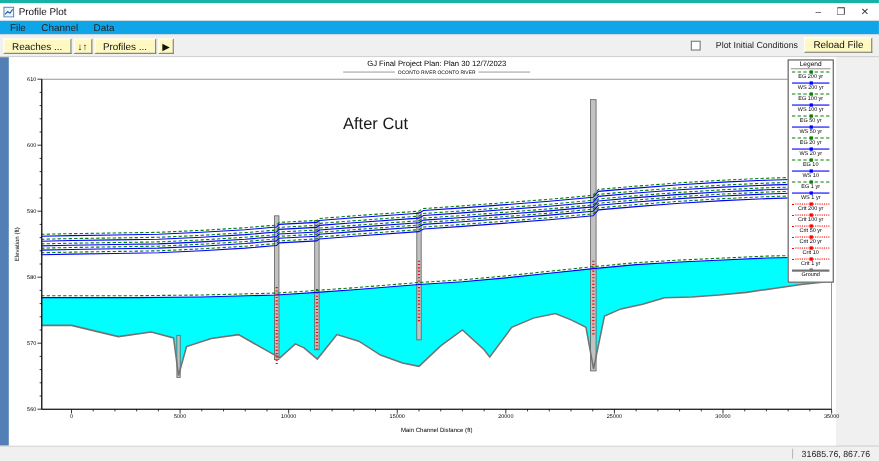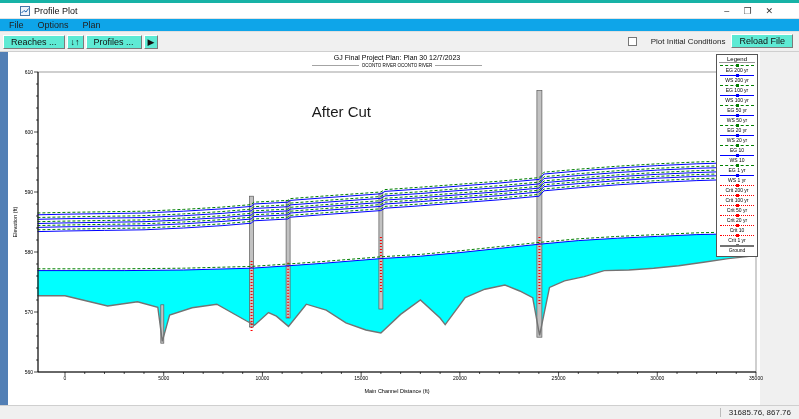--- a/index.html
+++ b/index.html
@@ -1,33 +1,33 @@
 <!DOCTYPE html>
 <html><head>
 <meta charset="utf-8">
 <style>
   * { margin:0; padding:0; box-sizing:border-box; }
   html,body { width:799px; height:419px; overflow:hidden;
     font-family:"Liberation Sans", sans-serif; background:#f0f0f0; }
   .accent-strip { height:3px; background:#17b2a6; }
   
   .titlebar { height:16px; background:#ffffff; display:flex; align-items:center;
-    padding:0 20px; border-bottom:1px solid #e3e3e3; }
+    padding:0 3px; border-bottom:1px solid #e3e3e3; }
   .titlebar .app-icon { width:10px; height:10px; margin-right:4px; flex:0 0 auto; }
   .titlebar .title { font-size:9px; color:#111; flex:1; }
   .win-controls { display:flex; gap:14px; padding-right:6px; }
   .win-controls span { font-size:9px; color:#333; line-height:12px; cursor:default; }
   
   .menubar { height:13px; background:#0ea5e9; display:flex; align-items:center;
     border-bottom:1px solid #e0e0e0; padding-left:2px; }
   .menubar .mi { font-size:9px; color:#222; padding:0 7px; }
   
   .toolbar { height:20px; background:#f0f0f0; display:flex; align-items:center;
     border-bottom:1px solid #cfcfcf; padding:0 3px; position:relative; }
-  .btn { font-size:9px; color:#111; background:#5eead4;
+  .btn { font-size:9px; color:#111; background:#fef9c3;
     border:1px solid; border-color:#ffffff #7a7a7a #7a7a7a #ffffff;
     padding:1px 7px; margin-right:2px; white-space:nowrap; }
   .btn.small { padding:1px 3px; }
   .toolbar-right { position:absolute; right:4px; top:2px; display:flex; align-items:center; gap:6px; }
   .checkbox { width:9px; height:9px; background:#fff; border:1px solid #777; display:inline-block; }
   .check-label { font-size:8px; color:#222; margin-left:14px; }
   
   .content { position:relative; width:760px; height:353px; background:#ffffff; }
   .mdi-strip { position:absolute; left:0; top:0; width:8px; height:353px; background:#527fb5; }
   .plot-svg { position:absolute; left:8px; top:0; }
@@ -59,22 +59,22 @@
   <span class="title">Profile Plot</span>
   <div class="win-controls">
     <span>–</span>
     <span>❐</span>
     <span>✕</span>
   </div>
 </div>
 
 <div class="menubar">
   <span class="mi">File</span>
-  <span class="mi">Options</span>
-  <span class="mi">Plan</span>
+  <span class="mi">Channel</span>
+  <span class="mi">Data</span>
 </div>
 
 <div class="toolbar">
   <button class="btn">Reaches ...</button>
   <button class="btn small">↓↑</button>
   <button class="btn">Profiles ...</button>
   <button class="btn small">▶</button>
   <div class="toolbar-right">
     <span style="display:flex;align-items:center;">
       <span class="checkbox"></span>

